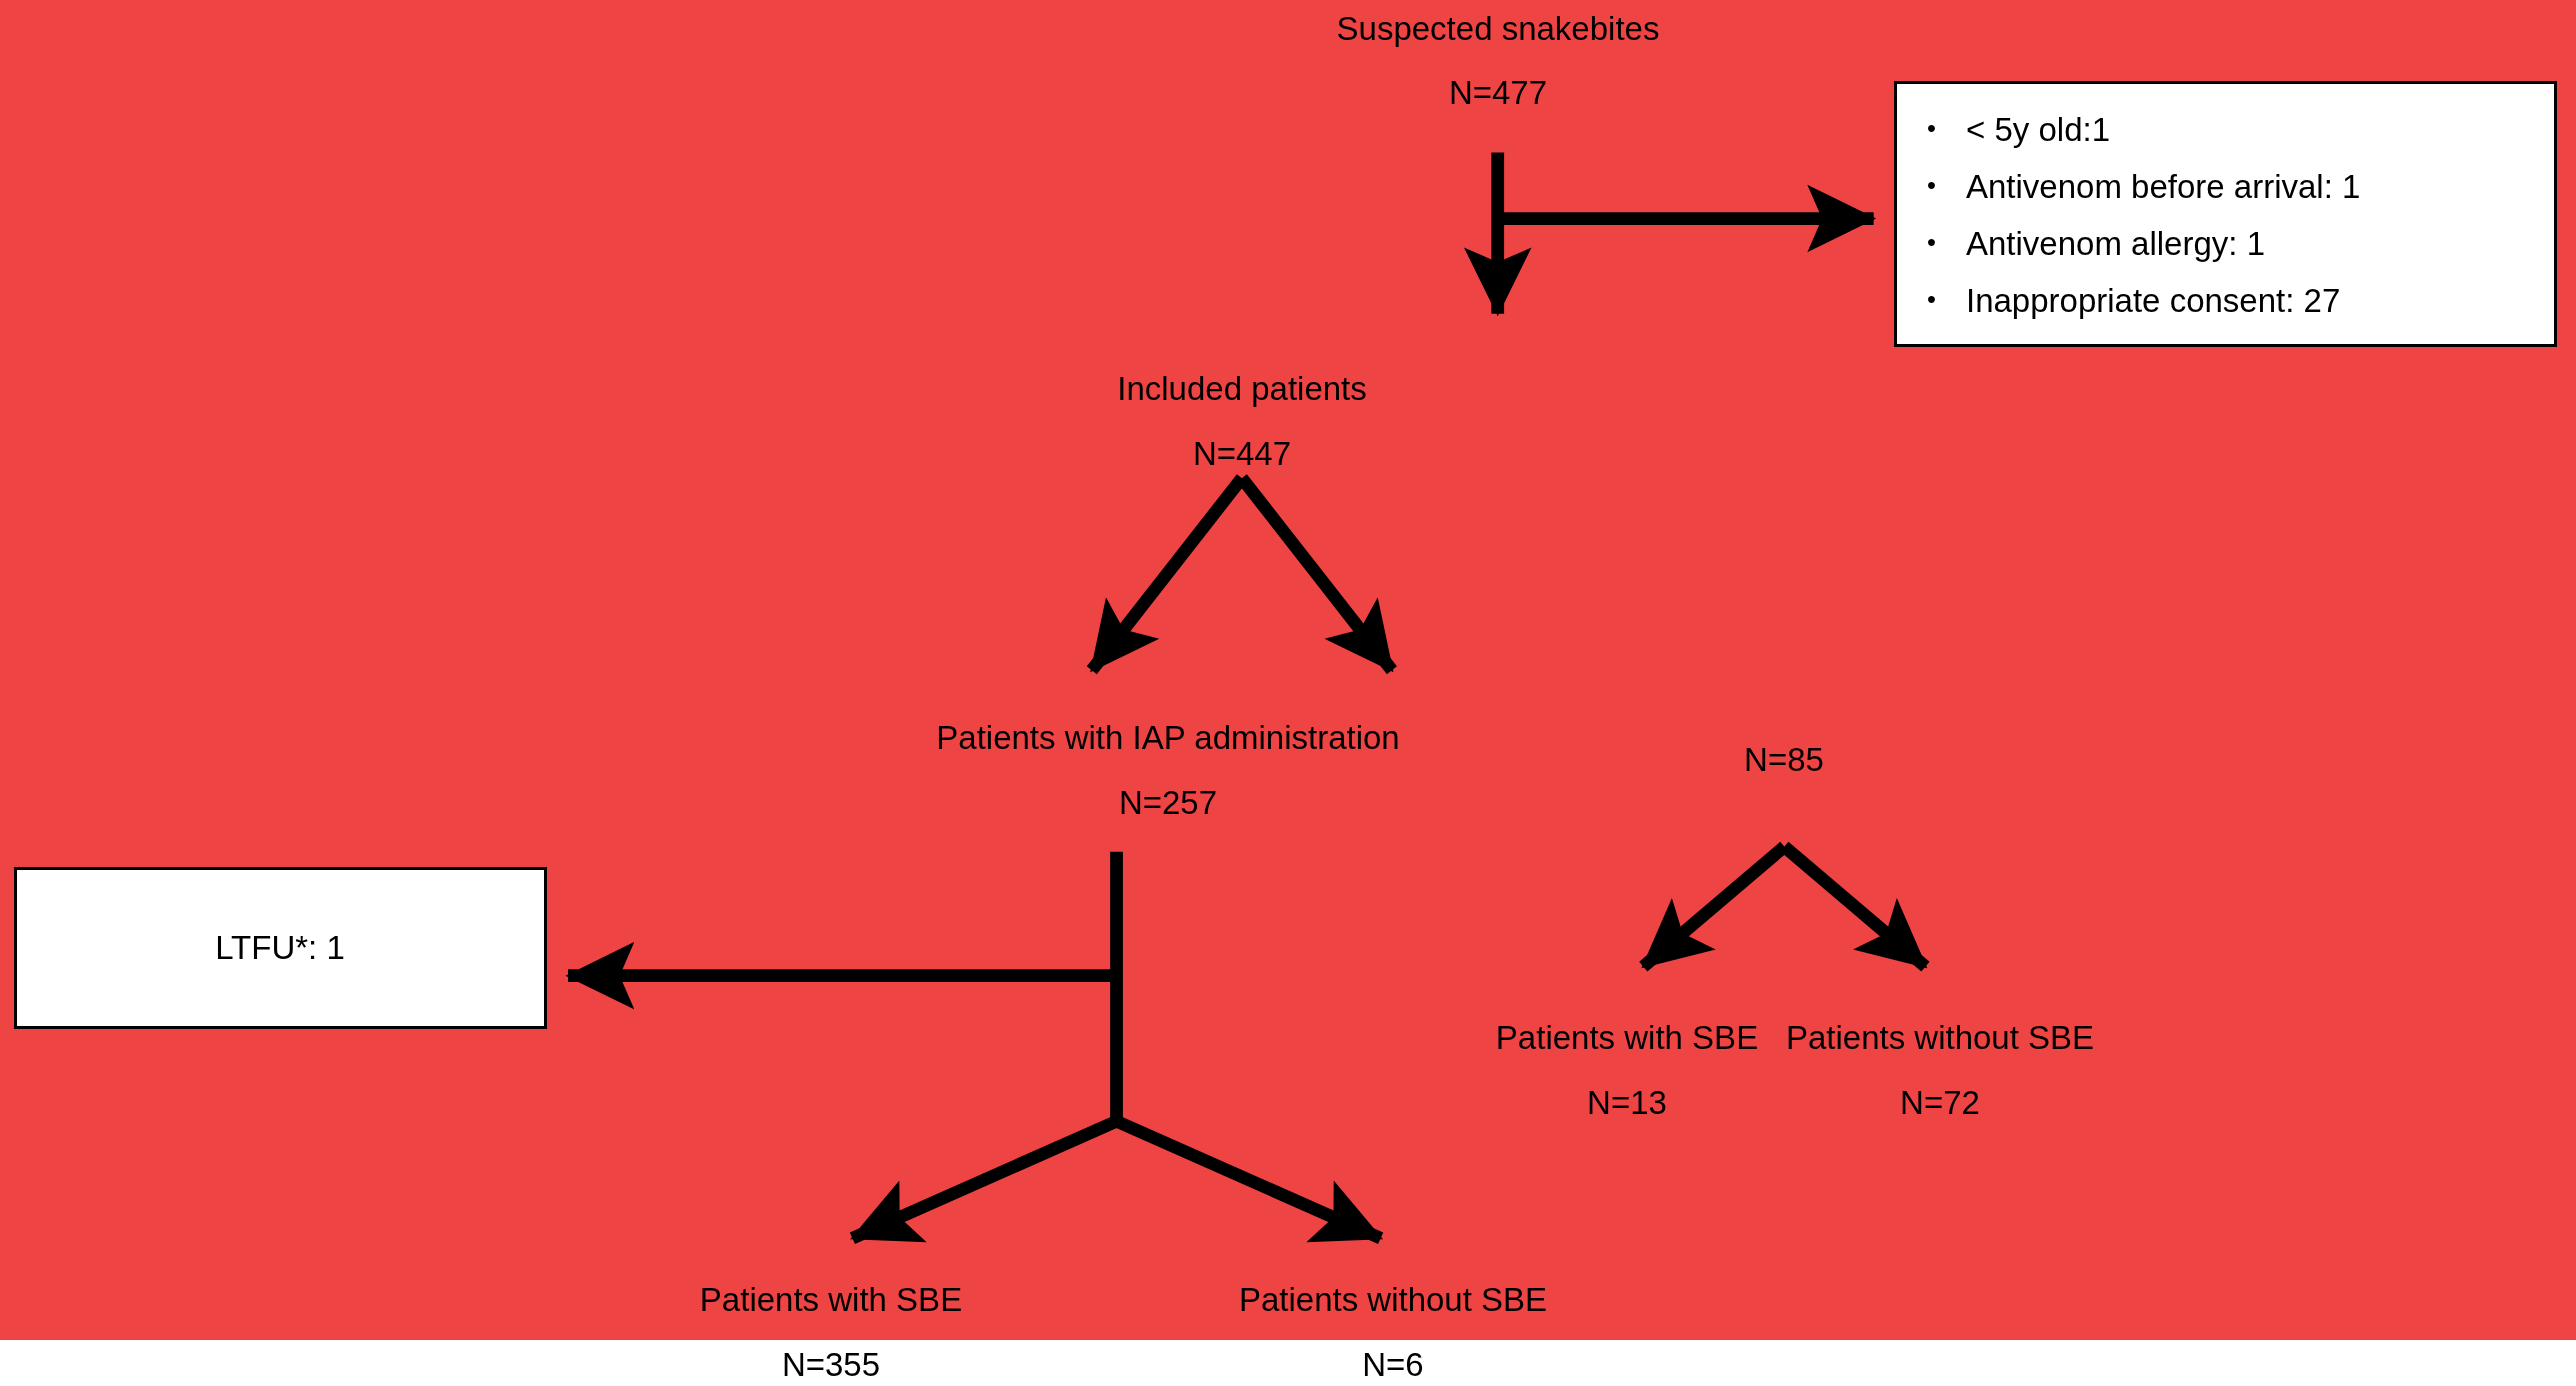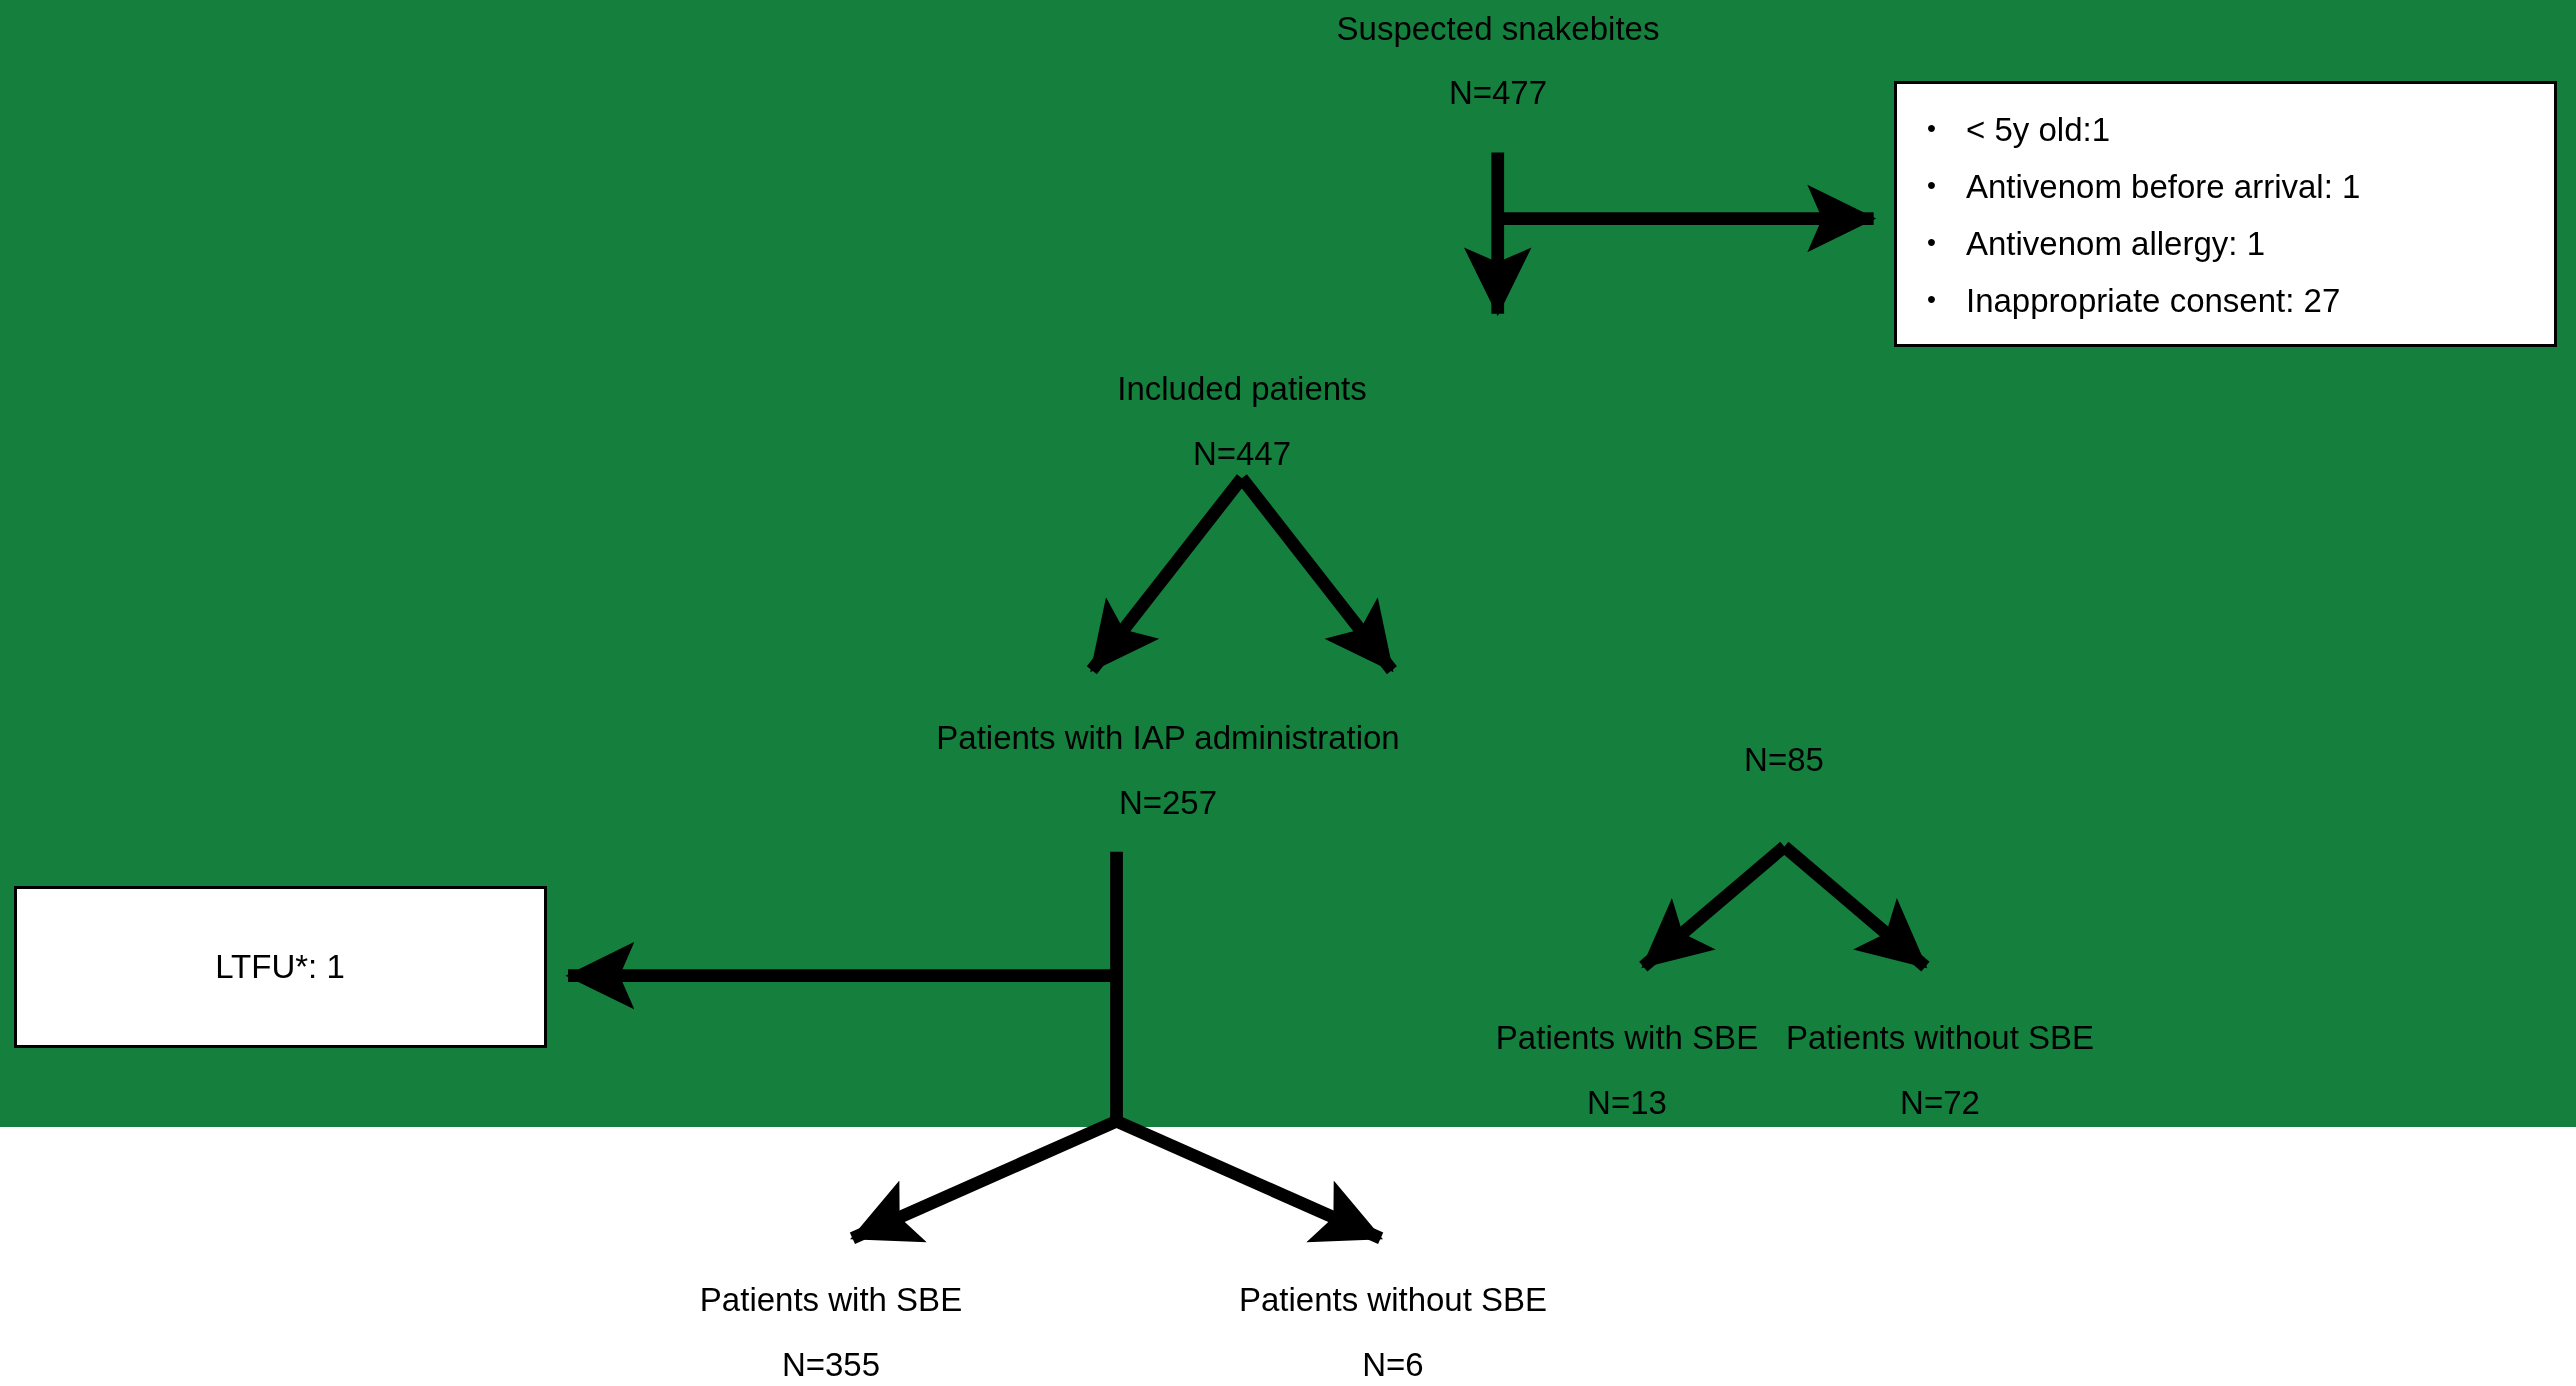--- a/index.html
+++ b/index.html
@@ -10,22 +10,22 @@
   body {
     width: 2576px;
     height: 1387px;
     font-family: "Liberation Sans", sans-serif;
     color: #000000;
     overflow: hidden;
   }
   #flowchart-root {
     position: relative;
     width: 2576px;
-    height: 1127px;
-    background: #15803d;
+    height: 1340px;
+    background: #ef4444;
   }
   svg.connectors {
     position: absolute;
     left: 0;
     top: 0;
     width: 2576px;
     height: 1387px;
   }
   .node {
     position: absolute;
@@ -138,21 +138,21 @@
 
   <div class="node" style="left:1168px; top:717px; transform:translateX(-50%);">
     <span>Patients with IAP administration</span>
     <span class="line2">N=257</span>
   </div>
 
   <div class="node" style="left:1784px; top:717px; transform:translateX(-50%);">
     <span class="line2">N=85</span>
   </div>
 
-  <div class="box box-ltfu" style="left:13.5px; top:886px; width:533px; height:162px;">
+  <div class="box box-ltfu" style="left:13.5px; top:867px; width:533px; height:162px;">
     <span>LTFU*: 1</span>
   </div>
 
   <div class="node" style="left:1627px; top:1017px; transform:translateX(-50%);">
     <span>Patients with SBE</span>
     <span class="line2">N=13</span>
   </div>
 
   <div class="node" style="left:1940px; top:1017px; transform:translateX(-50%);">
     <span>Patients without SBE</span>

